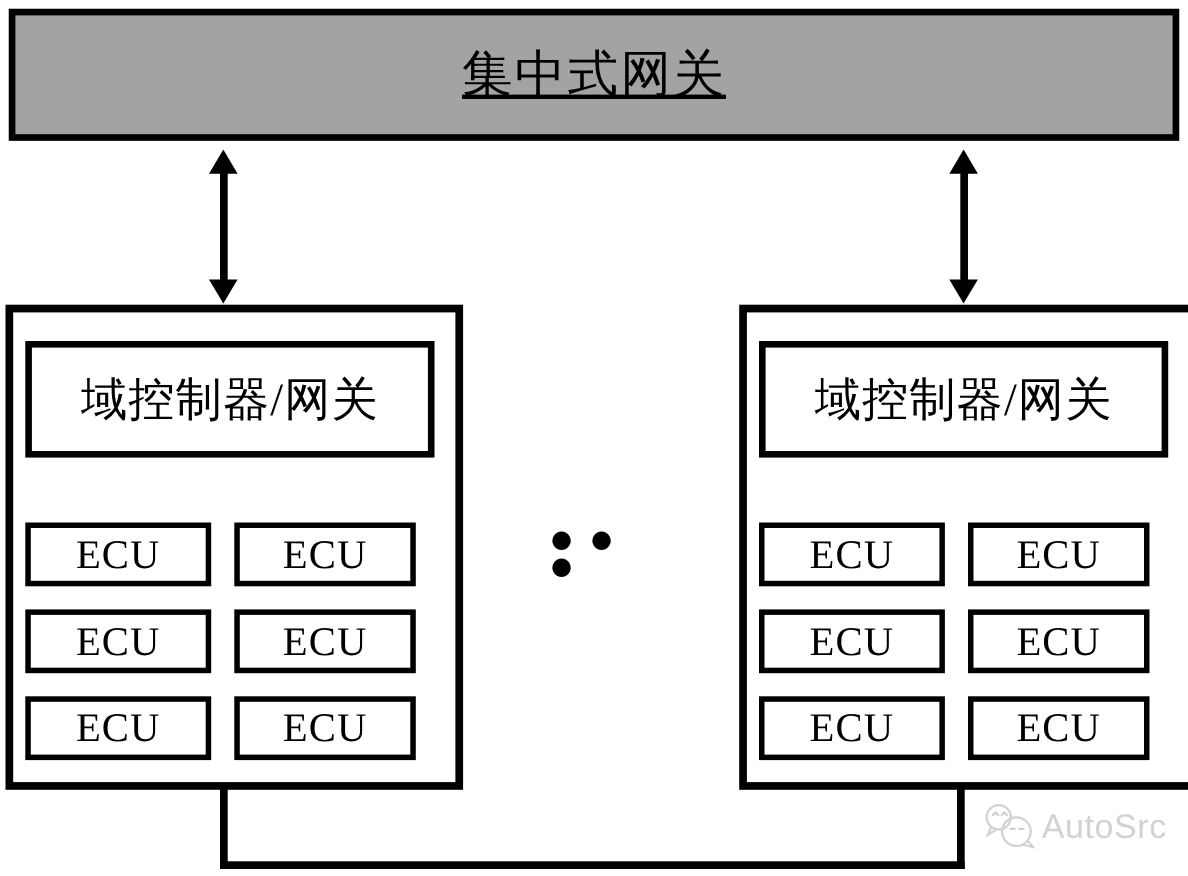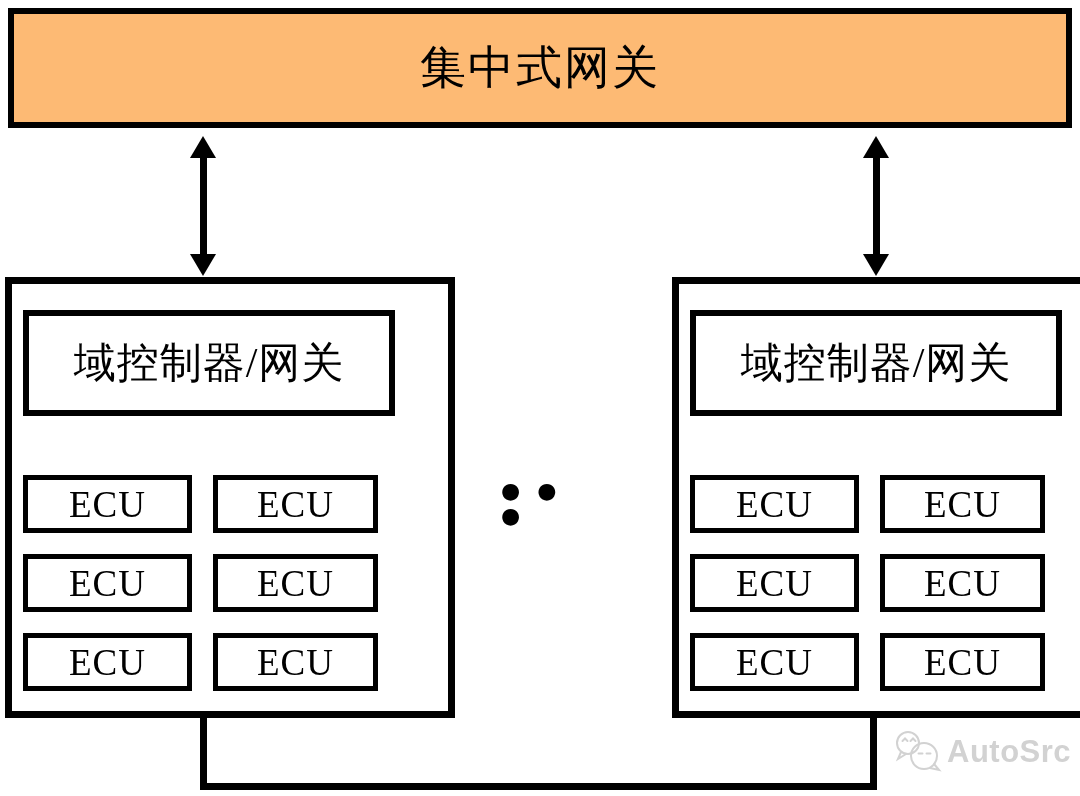--- a/index.html
+++ b/index.html
@@ -1,21 +1,21 @@
 <!DOCTYPE html>
 <html><head>
 <meta charset="utf-8">
 <style>
   html,body { margin:0; padding:0; background:#ffffff; }
   .canvas {
     position:relative; width:1080px; height:796px; background:#ffffff;
     font-family:"Liberation Serif","DejaVu Serif",serif; color:#000;
     overflow:hidden;
   }
-  .box { box-sizing:border-box; position:absolute; background:#fdba74; }
+  .box { box-sizing:border-box; position:absolute; background:#a3a3a3;text-decoration:underline; }
 
   
   .gateway-box {
     left:8px; top:8px; width:1064px; height:120px;
     border:6px solid #000;
     display:flex; align-items:center; justify-content:center;
   }
   .gateway-label { font-size:46px; letter-spacing:2px; }
 
   
@@ -33,21 +33,21 @@
   .arrow-shaft { width:7px; flex:1; background:#000; margin:-4px 0; }
   .arrow-head-down {
     width:0; height:0;
     border-left:13px solid transparent; border-right:13px solid transparent;
     border-top:22px solid #000;
   }
 
   
   .domain-panel {
     box-sizing:border-box; position:absolute; top:277px;
-    width:450px; height:441px; border:7px solid #000; background:#fff;
+    width:416px; height:441px; border:7px solid #000; background:#fff;
   }
   .domain-panel.left  { left:5px; }
   .domain-panel.right { left:672px; }
   .domain-label-box {
     box-sizing:border-box; position:absolute; left:11px; top:26px;
     width:372px; height:106px; border:6px solid #000;
     display:flex; align-items:center; justify-content:center;
   }
   .domain-label { font-size:42px; letter-spacing:1px; white-space:nowrap; }
 
@@ -74,21 +74,21 @@
   .connector.v-left  { left:200px; top:712px; width:7px;  height:78px; }
   .connector.h-bus   { left:200px; top:783px; width:677px; height:7px; }
   .connector.v-right { left:870px; top:712px; width:7px;  height:78px; }
 
   
   .watermark {
     position:absolute; left:894px; top:727px; height:50px;
     display:flex; align-items:center; gap:5px;
     color:#d2d2d2; font-family:"Liberation Sans","DejaVu Sans",sans-serif;
   }
-  .watermark-text { font-size:31px; font-weight:700; letter-spacing:0.5px; }
+  .watermark-text { font-size:31px; font-weight:400; letter-spacing:0.5px; }
   .wm-icon { display:block; }
 </style>
 </head>
 <body>
 
 <div class="canvas">
 
   <div class="box gateway-box">
     <span class="gateway-label">集中式网关</span>
   </div>

